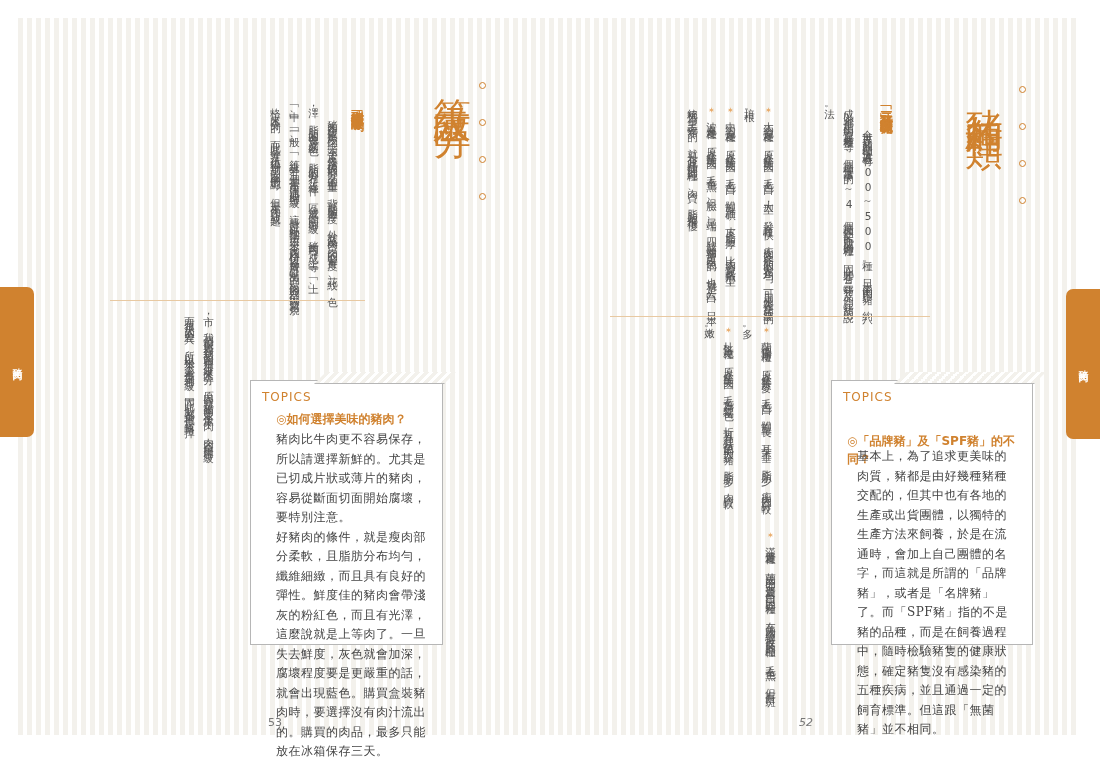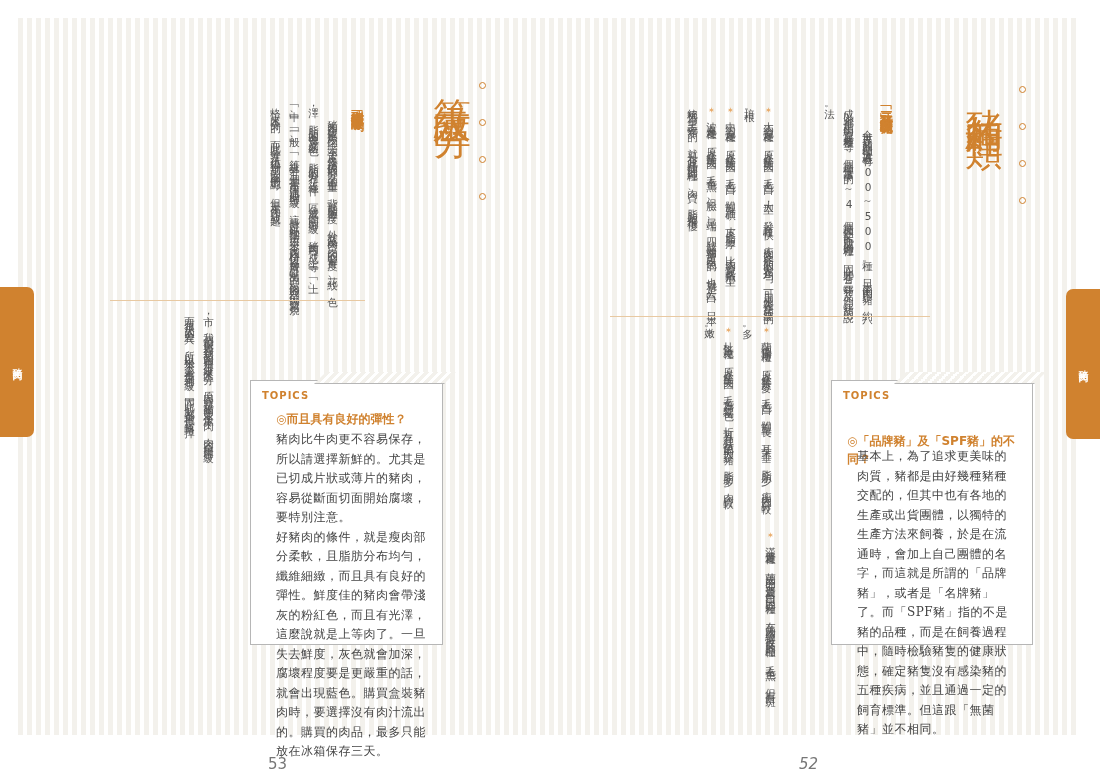--- a/index.html
+++ b/index.html
@@ -4,21 +4,21 @@
 <style>
   * { box-sizing: border-box; margin: 0; padding: 0; }
   html, body { width: 1100px; height: 780px; background: #ffffff; overflow: hidden; }
   body { position: relative; font-family: "DejaVu Sans", sans-serif; color: #555; }
 
   .spread {
     position: absolute; left: 18px; top: 18px; width: 1060px; height: 717px;
     background: repeating-linear-gradient(90deg, #f3f1ec 0px, #f3f1ec 5px, #ffffff 5px, #ffffff 9px);
   }
 
-  .page-num { position: absolute; top: 755px; font-size: 15px; color: #777; font-family: "DejaVu Sans", sans-serif; }
+  .page-num { position: absolute; top: 716px; font-size: 11px; color: #777; font-family: "DejaVu Sans", sans-serif; }
 
   .side-tab {
     position: absolute; width: 34px; height: 150px; background: #d0822f;
     color: #fff; font-size: 10px; font-weight: bold;
     display: flex; align-items: center; justify-content: center;
     writing-mode: vertical-rl; letter-spacing: 2px;
   }
   .side-tab.left { left: 0; top: 287px; border-radius: 0 7px 7px 0; }
   .side-tab.right { left: 1066px; top: 289px; border-radius: 7px 0 0 7px; }
 
@@ -41,21 +41,21 @@
 
   .rule { position: absolute; height: 1px; background: #e8c9a2; }
 
   .topics-box {
     position: absolute; background: #fff; border: 1px solid #b6b6b6;
   }
   .topics-notch {
     position: absolute; background: repeating-linear-gradient(90deg, #f3f1ec 0px, #f3f1ec 5px, #ffffff 5px, #ffffff 9px);
     border-bottom: 1px solid #b6b6b6;
   }
-  .topics-label { position: absolute; font-size: 10px; letter-spacing: 1px; color: #d0822f; font-weight: bold; }
+  .topics-label { position: absolute; font-size: 12px; letter-spacing: 1px; color: #d0822f; font-weight: normal; }
   .topics-title { position: absolute; color: #d0822f; font-size: 12px; line-height: 18px; font-weight: bold; }
   .topics-body {
     position: absolute; font-family: "DejaVu Serif", serif; font-size: 12px; line-height: 19.5px;
     color: #444; letter-spacing: 0.5px;
   }
 </style>
 </head>
 <body>
 
 <div class="spread"></div>
@@ -122,17 +122,17 @@
 
 <div class="rule" style="left:110px; top:300px; width:255px;"></div>
 
 <div class="vert body-col" style="left:118px; top:308px; height:140px; width:100px;">
   <p>市，我們很難看到豬肉有用等級來區分。原因就是豬肉並不像牛肉，肉質會因等級而有很大的差異。所以根本不必考量到等級，因此一般都會把它省略掉。</p>
 </div>
 
 <div class="topics-box" style="left:250px; top:380px; width:193px; height:265px;"></div>
 <div class="topics-notch" style="left:320px; top:372px; width:130px; height:12px; transform:skewX(-45deg);"></div>
 <div class="topics-label" style="left:262px; top:390px;">TOPICS</div>
-<div class="topics-title" style="left:276px; top:410px; width:160px;">◎而且具有良好的彈性？</div>
+<div class="topics-title" style="left:276px; top:410px; width:160px;">◎如何選擇美味的豬肉？</div>
 <div class="topics-body" style="left:276px; top:430px; width:160px; white-space:pre-line;">豬肉比牛肉更不容易保存，所以請選擇新鮮的。尤其是已切成片狀或薄片的豬肉，容易從斷面切面開始腐壞，要特別注意。
 好豬肉的條件，就是瘦肉部分柔軟，且脂肪分布均勻，纖維細緻，而且具有良好的彈性。鮮度佳的豬肉會帶淺灰的粉紅色，而且有光澤，這麼說就是上等肉了。一旦失去鮮度，灰色就會加深，腐壞程度要是更嚴重的話，就會出現藍色。購買盒裝豬肉時，要選擇沒有肉汁流出的。購買的肉品，最多只能放在冰箱保存三天。</div>
 
 <div class="page-num" style="left:268px;">53</div>
 
 </body></html>

